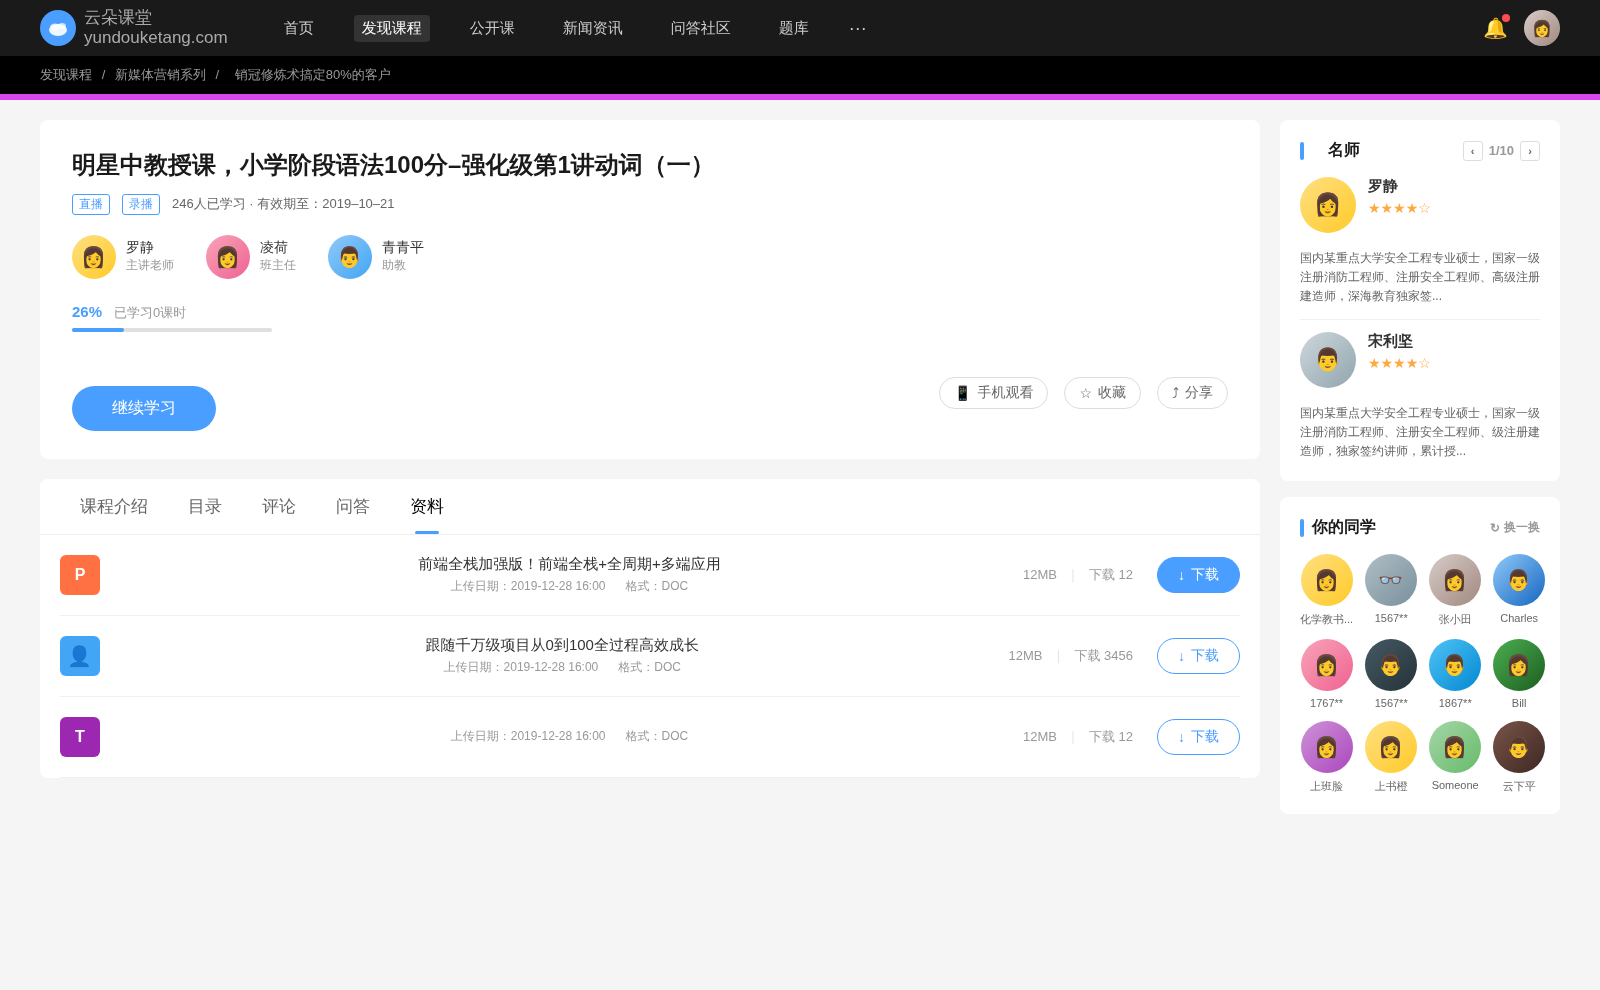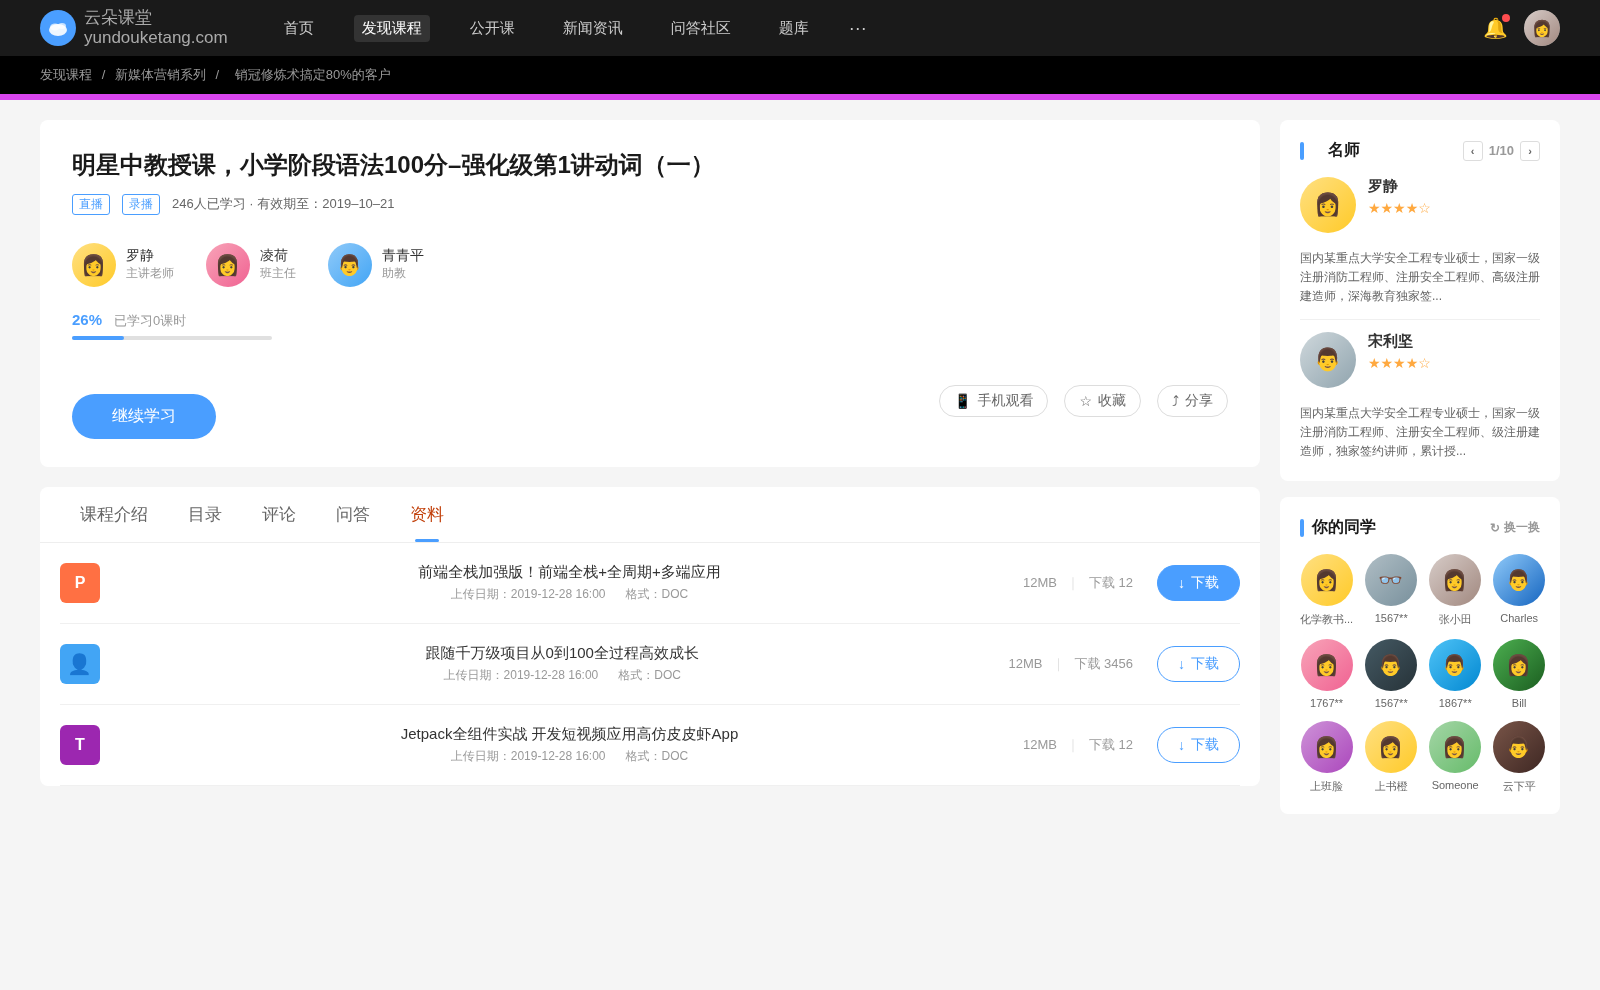--- a/index.html
+++ b/index.html
@@ -25,21 +25,21 @@
 
     
     .main-layout { display: flex; gap: 20px; padding: 20px 40px; max-width: 1600px; }
 
     
     .left-content { flex: 1; min-width: 0; }
 
     
     .course-card { background: white; border-radius: 8px; padding: 28px 32px; margin-bottom: 20px; }
     .course-title { font-size: 24px; font-weight: 600; color: #1a1a1a; margin-bottom: 12px; line-height: 1.4; }
-    .course-meta { display: flex; align-items: center; gap: 12px; margin-bottom: 28px; color: #666; font-size: 13px; }
+    .course-meta { display: flex; align-items: center; gap: 12px; margin-bottom: 20px; color: #666; font-size: 13px; }
     .badge { border: 1px solid; border-radius: 3px; padding: 1px 6px; font-size: 12px; }
     .badge-live { border-color: #4a9eff; color: #4a9eff; }
     .badge-record { border-color: #4a9eff; color: #4a9eff; }
     .teachers { display: flex; gap: 32px; margin-bottom: 24px; }
     .teacher-item { display: flex; align-items: center; gap: 10px; }
     .teacher-avatar-circle { width: 44px; height: 44px; border-radius: 50%; background: #e0e0e0; display: flex; align-items: center; justify-content: center; font-size: 18px; color: #888; }
     .teacher-info { display: flex; flex-direction: column; }
     .teacher-name { font-size: 14px; color: #333; font-weight: 500; }
     .teacher-role { font-size: 12px; color: #999; }
     .progress-section { margin-bottom: 24px; }
@@ -49,21 +49,21 @@
     .progress-bar-fill { height: 4px; background: #4a9eff; border-radius: 2px; }
     .course-actions { display: flex; align-items: center; gap: 0; }
     .btn-continue { background: #4a9eff; color: white; border: none; border-radius: 24px; padding: 12px 40px; font-size: 16px; font-weight: 500; cursor: pointer; margin-right: auto; margin-top: 30px; }
     .action-btns { display: flex; gap: 16px; align-items: center; }
     .action-btn { display: flex; align-items: center; gap: 6px; color: #666; cursor: pointer; font-size: 14px; border: 1px solid #ddd; border-radius: 20px; padding: 6px 14px; background: white; }
 
     
     .tabs-section { background: white; border-radius: 8px; }
     .tabs-header { display: flex; gap: 0; border-bottom: 1px solid #eee; padding: 0 20px; }
     .tab-item { padding: 16px 20px; font-size: 17px; color: #666; cursor: pointer; position: relative; white-space: nowrap; }
-    .tab-item.active { color: #c2410c; font-weight: 500; }
+    .tab-item.active { color: #000000; font-weight: 500; }
     .tab-item.active::after { content: ''; position: absolute; bottom: 0; left: 50%; transform: translateX(-50%); width: 24px; height: 3px; background: #4a9eff; border-radius: 2px; }
 
     
     .resource-list { padding: 0 20px; }
     .resource-item { display: flex; align-items: center; padding: 20px 0; border-bottom: 1px solid #f0f0f0; }
     .resource-icon { width: 40px; height: 40px; border-radius: 6px; display: flex; align-items: center; justify-content: center; color: white; font-weight: bold; font-size: 16px; margin-right: 16px; flex-shrink: 0; }
     .resource-icon-p { background: #ff7043; }
     .resource-icon-user { background: #42a5f5; }
     .resource-icon-t { background: #9c27b0; }
     .resource-info { flex: 1; text-align: center; }
@@ -260,21 +260,20 @@
           </div>
           <button class="btn-download">
             <span>↓</span>
             <span>下载</span>
           </button>
         </div>
 
         <div class="resource-item">
           <div class="resource-icon resource-icon-t">T</div>
           <div class="resource-info">
-            <div class="resource-name">Jetpack全组件实战 开发短视频应用高仿皮皮虾App</div>
             <div class="resource-meta">
               <span>上传日期：2019-12-28  16:00</span>
               &nbsp;&nbsp;&nbsp;&nbsp;
               <span>格式：DOC</span>
             </div>
           </div>
           <div class="resource-stats">
             <span>12MB</span>
             <span class="pipe">｜</span>
             <span>下载 12</span>

